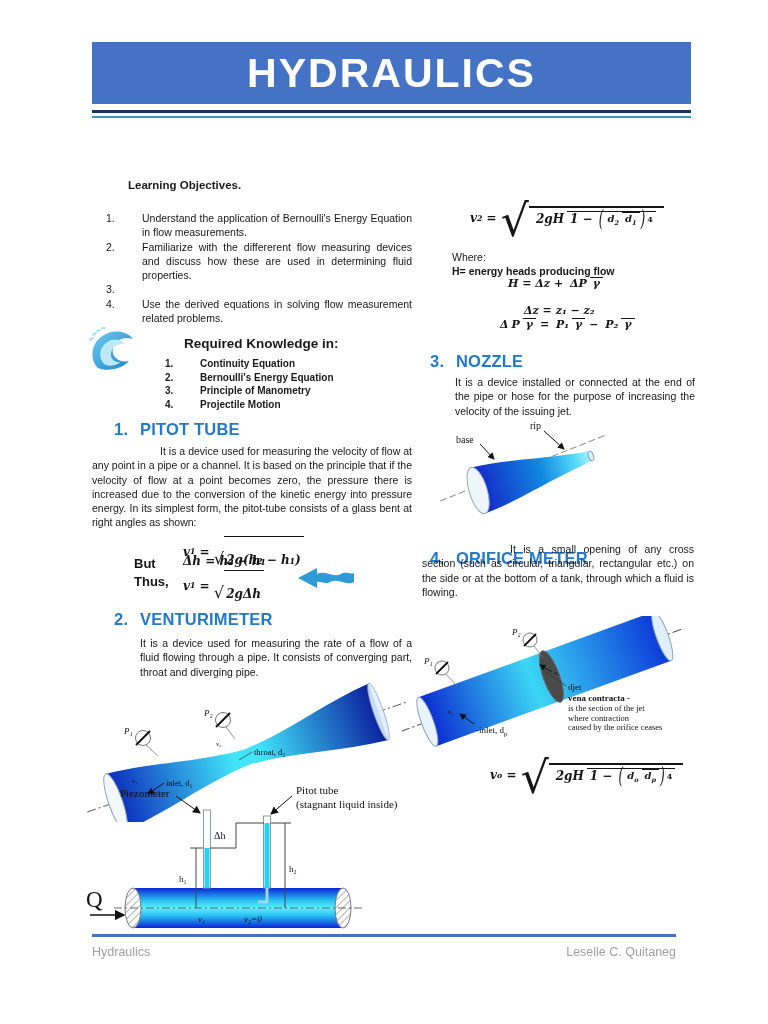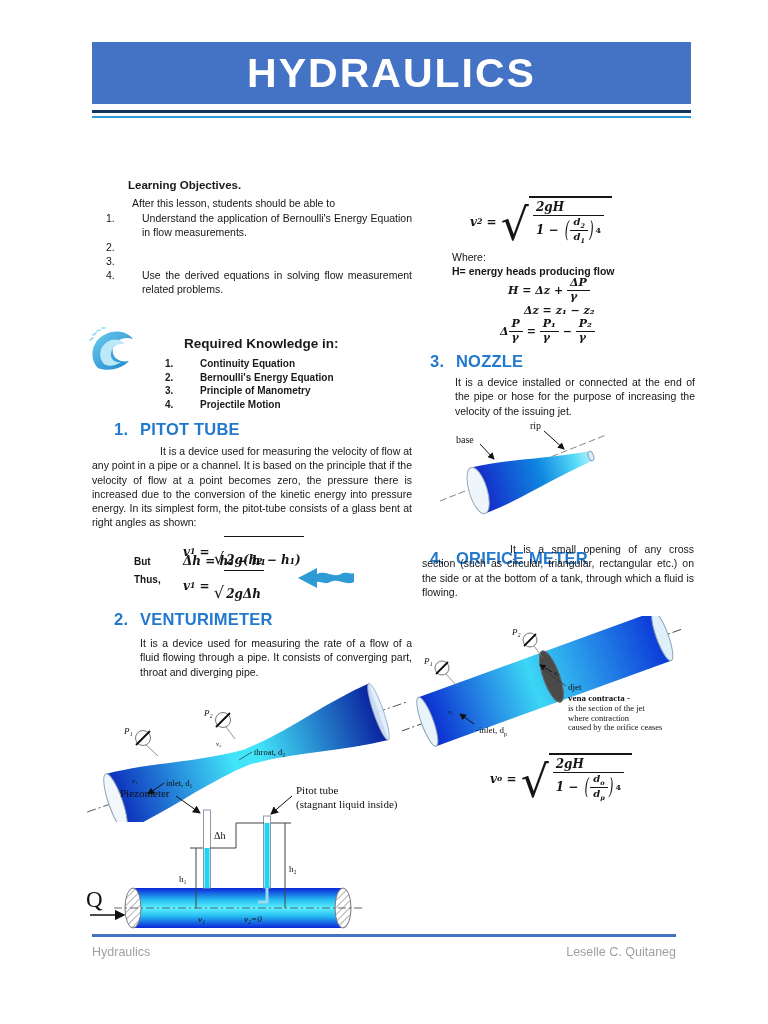--- a/index.html
+++ b/index.html
@@ -34,28 +34,28 @@
   .klist .n{width:35px;flex:0 0 35px;}
 
   .sec-head{display:flex;align-items:baseline;font-size:16.5px;font-weight:600;
             color:#2379CD;letter-spacing:.2px;}
   .sec-head .num{width:26px;}
 
   
   .eqline{font-family:"DejaVu Serif",serif;font-style:italic;font-weight:700;
           color:#151515;font-size:12px;display:flex;align-items:center;}
   .eqlabel{font-family:"Liberation Sans",sans-serif;font-style:normal;font-weight:700;
-           font-size:10px;color:#161616;}
+           font-size:13px;color:#161616;}
   .sqrt{display:inline-flex;align-items:flex-end;}
   .sqrt .sym{font-style:normal;font-size:1.35em;line-height:1;font-weight:400;}
   .sqrt .rad{border-top:1.6px solid #151515;padding:16px 3px 0 2px;}
   .bigsqrt{display:inline-flex;align-items:center;}
   .bigsqrt .sym{font-style:normal;font-size:44px;line-height:1;font-weight:400;transform:translateY(3px);}
   .bigsqrt .rad{border-top:2px solid #151515;padding:3px 8px 2px 4px;display:inline-flex;align-items:center;}
-  .frac{display:inline-flex;flex-direction:column;line-height:1.15;}
+  .frac{display:inline-flex;flex-direction:row;align-items:center;line-height:1.15;}
   .frac .fd{border-top:1.4px solid #151515;padding:0 3px;}
   .frac .fn{padding:0 3px;}
   .denrow{display:inline-flex;align-items:center;gap:1px;}
   .paren{display:inline-block;transform:scaleY(1.9);font-weight:400;}
   .exp{font-size:8px;vertical-align:top;margin-left:1px;font-style:normal;}
   sub{font-size:.65em;}
 
   
   #footer-rule{left:92px;top:934px;width:584px;height:3px;background:#4472C4;}
   #footer{left:92px;top:945px;width:584px;display:flex;justify-content:space-between;
@@ -69,29 +69,29 @@
 <div id="page">
 
   <div class="abs" id="banner">
     <span class="t">HYDRAULICS</span>
   </div>
   <div class="abs rule1"></div>
   <div class="abs rule2"></div>
 
 
   <div class="abs bold" style="left:92px;top:179px;font-size:11.5px">Learning Objectives.</div>
-  <div class="abs body-txt" style="left:132px;top:196px;width:280px;text-align:left">After this lesson, students should be able to</div>
 
   <div class="abs numlist body-txt" style="top:211px">
     <div class="row">
       <span class="n">1.</span>
       <span class="tx">Understand the application of Bernoulli's Energy Equation in flow measurements.</span>
     </div>
     <div class="row">
       <span class="n">2.</span>
+      <span class="tx">Familiarize with the differerent flow measuring devices and discuss how these are used in determining fluid properties.</span>
     </div>
     <div class="row">
       <span class="n">3.</span>
     </div>
     <div class="row">
       <span class="n">4.</span>
       <span class="tx">Use the derived equations in solving flow measurement related problems.</span>
     </div>
   </div>
 

